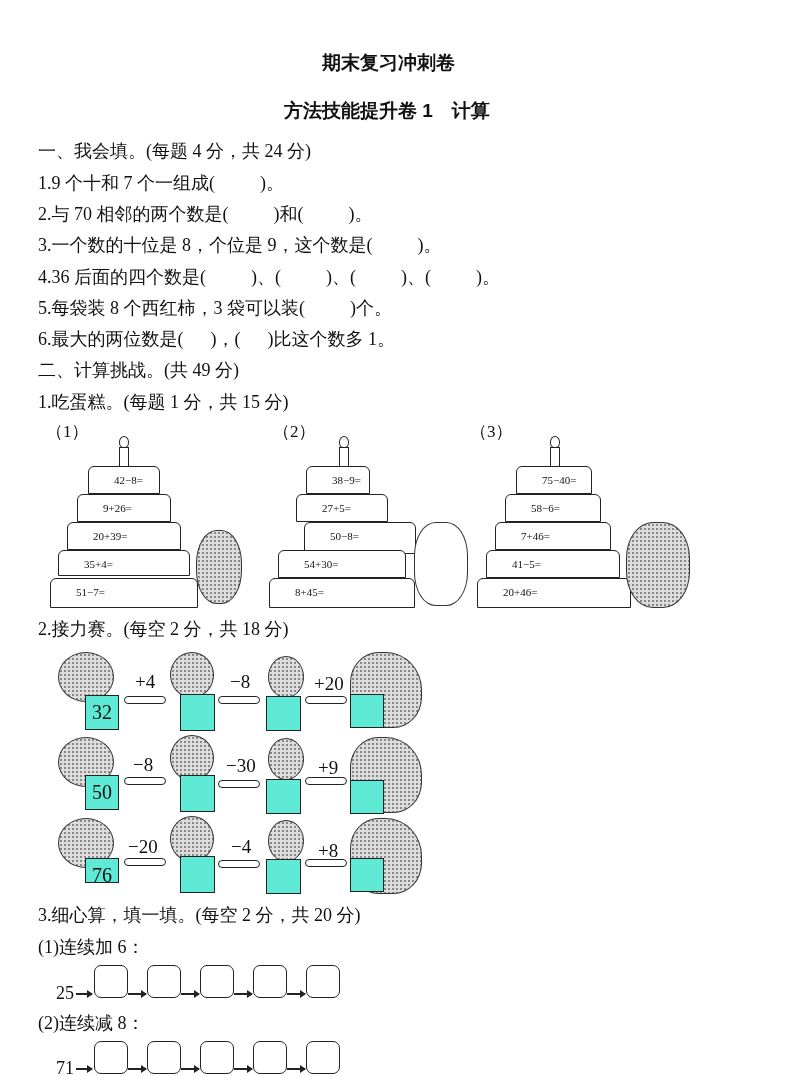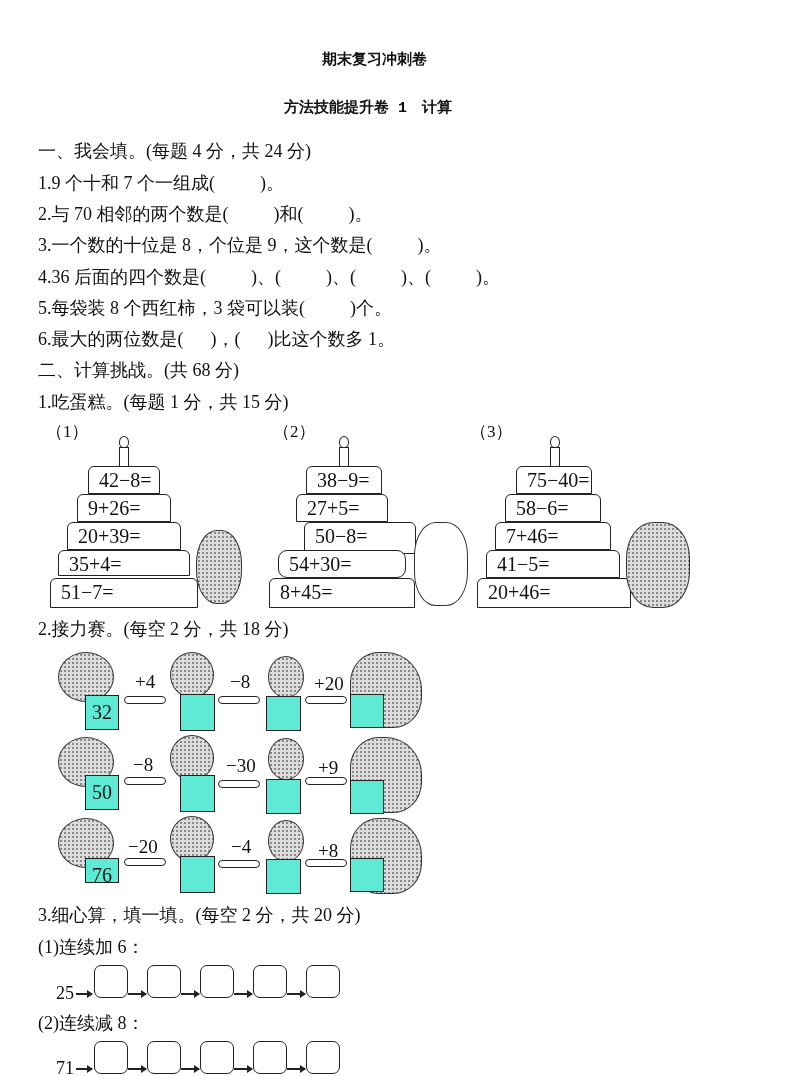--- a/index.html
+++ b/index.html
@@ -1,22 +1,22 @@
 <!DOCTYPE html>
 <html><head>
 <meta charset="utf-8">
 <style>
   html, body { margin:0; padding:0; background:#fff; }
   body { width:793px; height:1076px; position:relative; overflow:hidden;
          font-family:"Liberation Serif","DejaVu Serif",serif; color:#111; }
   .abs { position:absolute; }
-  .title { font-family:Liberation Mono, monospace; font-weight:bold; font-size:15px; white-space:nowrap; }
+  .title { font-family:Liberation Sans, sans-serif; font-weight:bold; font-size:19px; white-space:nowrap; }
   .line { font-size:18px; white-space:pre; left:38px; }
   .tier { position:absolute; border:1.5px solid #222; border-radius:6px 6px 0 0; background:#fff;
-          font-size:20px; box-sizing:border-box; padding-left:10px; line-height:26px; }
+          font-size:11px; box-sizing:border-box; padding-left:25px; line-height:26px; }
   .candle { position:absolute; width:8px; height:18px; border:1.3px solid #222; background:#fff; }
   .flame { position:absolute; width:8px; height:10px; border:1.3px solid #222; border-radius:50% 50% 45% 45%; background:#fff; }
   .sub { font-size:17px; }
   .animal { position:absolute; border:1.5px solid #333; border-radius:50%; background:#ddd;
             background-image:radial-gradient(#888 1px, transparent 1px); background-size:4px 4px; }
   .box { position:absolute; border:1.6px solid #222; background:#5eead4; box-sizing:border-box;
          font-size:20px; text-align:center; }
   .bar { position:absolute; height:6px; border:1.5px solid #222; border-radius:4px; background:#fff; }
   .op { position:absolute; font-size:19px; }
   .rbox { position:absolute; width:34px; height:33px; border:1.5px solid #222; border-radius:7px; box-sizing:border-box; }
@@ -30,43 +30,43 @@
 <div class="abs title" style="left:284px;top:98px;">方法技能提升卷 1　计算</div>
 
 <div class="abs line" style="top:139px;">一、我会填。(每题 4 分，共 24 分)</div>
 <div class="abs line" style="top:171px;">1.9 个十和 7 个一组成(          )。</div>
 <div class="abs line" style="top:202px;">2.与 70 相邻的两个数是(          )和(          )。</div>
 <div class="abs line" style="top:233px;">3.一个数的十位是 8，个位是 9，这个数是(          )。</div>
 <div class="abs line" style="top:265px;">4.36 后面的四个数是(          )、(          )、(          )、(          )。</div>
 <div class="abs line" style="top:296px;">5.每袋装 8 个西红柿，3 袋可以装(          )个。</div>
 <div class="abs line" style="top:327px;">6.最大的两位数是(      )，(      )比这个数多 1。</div>
 
-<div class="abs line" style="top:358px;">二、计算挑战。(共 68 分)</div>
+<div class="abs line" style="top:358px;">二、计算挑战。(共 49 分)</div>
 <div class="abs line" style="top:390px;">1.吃蛋糕。(每题 1 分，共 15 分)</div>
 
 <div>
   <div class="abs sub" style="left:46px;top:420px;">（1）</div>
   <div class="flame" style="left:119px;top:436px;"></div>
   <div class="candle" style="left:119px;top:447px;"></div>
   <div class="tier" style="left:88px;top:466px;width:72px;height:28px;">42−8=</div>
   <div class="tier" style="left:77px;top:494px;width:94px;height:28px;">9+26=</div>
   <div class="tier" style="left:67px;top:522px;width:114px;height:28px;">20+39=</div>
   <div class="tier" style="left:58px;top:550px;width:132px;height:26px;">35+4=</div>
   <div class="tier" style="left:50px;top:578px;width:148px;height:30px;">51−7=</div>
   <div class="animal" style="left:196px;top:530px;width:44px;height:72px;border-radius:45%;"></div>
 </div>
 
 <div>
   <div class="abs sub" style="left:273px;top:420px;">（2）</div>
   <div class="flame" style="left:339px;top:436px;"></div>
   <div class="candle" style="left:339px;top:447px;"></div>
-  <div class="tier" style="left:306px;top:466px;width:76px;height:28px;">38−9=</div>
+  <div class="tier" style="left:306px;top:466px;width:64px;height:28px;">38−9=</div>
   <div class="tier" style="left:296px;top:494px;width:92px;height:28px;">27+5=</div>
   <div class="tier" style="left:304px;top:522px;width:112px;height:32px;">50−8=</div>
-  <div class="tier" style="left:278px;top:550px;width:128px;height:28px;border-radius:9px;">54+30=</div>
+  <div class="tier" style="left:278px;top:550px;width:128px;height:28px;">54+30=</div>
   <div class="tier" style="left:269px;top:578px;width:146px;height:30px;">8+45=</div>
   <div class="animal" style="left:414px;top:522px;width:52px;height:82px;border-radius:40%;background-color:#fff;background-image:none;"></div>
 </div>
 
 <div>
   <div class="abs sub" style="left:470px;top:420px;">（3）</div>
   <div class="flame" style="left:550px;top:436px;"></div>
   <div class="candle" style="left:550px;top:447px;"></div>
   <div class="tier" style="left:516px;top:466px;width:76px;height:28px;">75−40=</div>
   <div class="tier" style="left:505px;top:494px;width:96px;height:28px;">58−6=</div>

